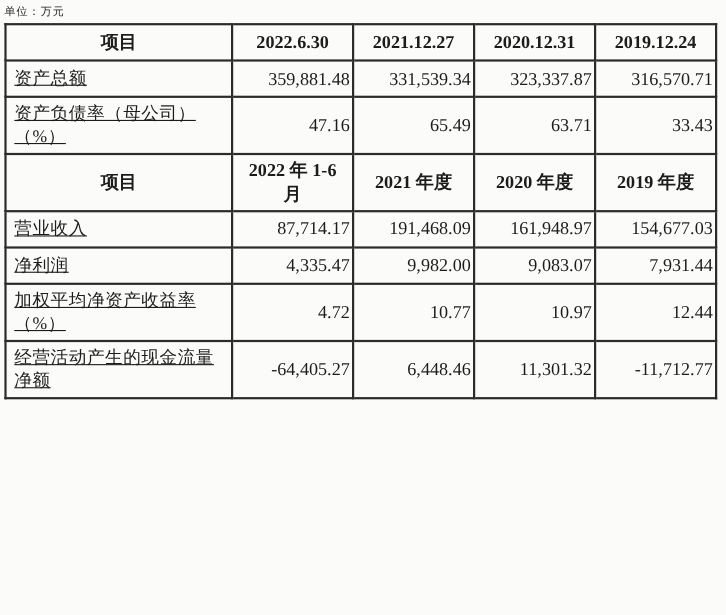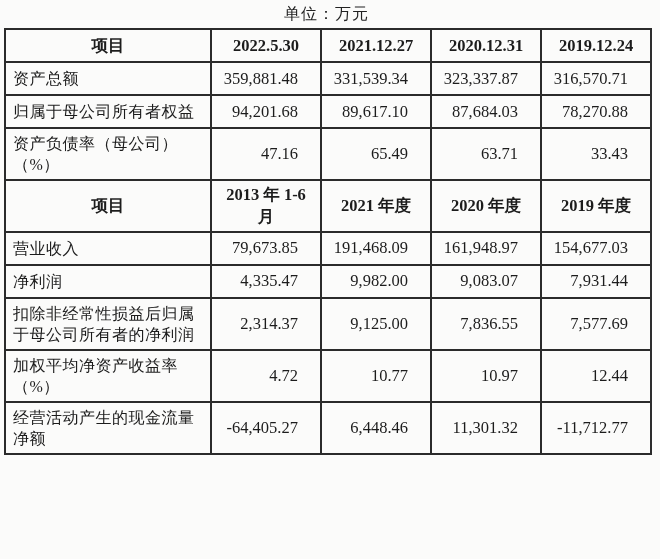--- a/index.html
+++ b/index.html
@@ -8,22 +8,22 @@
     background: #fbfbfa;
     overflow: hidden;
     font-family: "Liberation Serif", "DejaVu Serif", serif;
     color: #1c1c1c;
   }
   .page {
     width: 660px; height: 559px;
     padding: 4px 9px 0 4px;
   }
   .unit-label {
-    text-align: center;
-    font-size: 16px;
+    text-align: left;
+    font-size: 10px;
     letter-spacing: 1px;
     padding-right: 2px;
     margin-bottom: 3px;
     color: #222;
   }
   table.fin {
     width: 647px;
     border-collapse: collapse;
     table-layout: fixed;
   }
@@ -39,24 +39,25 @@
     height: 33px;
     padding: 3px 4px;
     font-size: 16.5px;
     border-radius: 14px;
   }
   table.fin td { height: 33px; }
   table.fin td.label {
     text-align: left;
     padding: 4px 4px 4px 7px;
     letter-spacing: 0.5px;
+    text-decoration: underline;
   }
   table.fin td.num {
     text-align: right;
-    padding: 4px 22px 4px 4px;
+    padding: 4px 2px 4px 4px;
     font-size: 16.5px;
   }
   col.c-item { width: 206px; }
   col.c-val  { width: 110px; }
 </style>
 </head>
 <body>
 
 <div class="page">
   <div class="unit-label">单位：万元</div>
@@ -65,73 +66,59 @@
     <colgroup>
       <col class="c-item">
       <col class="c-val">
       <col class="c-val">
       <col class="c-val">
       <col class="c-val">
     </colgroup>
     <tbody>
         <tr>
           <th>项目</th>
-          <th>2022.5.30</th>
+          <th>2022.6.30</th>
           <th>2021.12.27</th>
           <th>2020.12.31</th>
           <th>2019.12.24</th>
         </tr>
         <tr>
           <td class="label">资产总额</td>
           <td class="num">359,881.48</td>
           <td class="num">331,539.34</td>
           <td class="num">323,337.87</td>
           <td class="num">316,570.71</td>
         </tr>
         <tr>
-          <td class="label">归属于母公司所有者权益</td>
-          <td class="num">94,201.68</td>
-          <td class="num">89,617.10</td>
-          <td class="num">87,684.03</td>
-          <td class="num">78,270.88</td>
-        </tr>
-        <tr>
           <td class="label">资产负债率（母公司）（%）</td>
           <td class="num">47.16</td>
           <td class="num">65.49</td>
           <td class="num">63.71</td>
           <td class="num">33.43</td>
         </tr>
         <tr>
           <th>项目</th>
-          <th>2013 年 1-6 月</th>
+          <th>2022 年 1-6 月</th>
           <th>2021 年度</th>
           <th>2020 年度</th>
           <th>2019 年度</th>
         </tr>
         <tr>
           <td class="label">营业收入</td>
-          <td class="num">79,673.85</td>
+          <td class="num">87,714.17</td>
           <td class="num">191,468.09</td>
           <td class="num">161,948.97</td>
           <td class="num">154,677.03</td>
         </tr>
         <tr>
           <td class="label">净利润</td>
           <td class="num">4,335.47</td>
           <td class="num">9,982.00</td>
           <td class="num">9,083.07</td>
           <td class="num">7,931.44</td>
-        </tr>
-        <tr>
-          <td class="label">扣除非经常性损益后归属于母公司所有者的净利润</td>
-          <td class="num">2,314.37</td>
-          <td class="num">9,125.00</td>
-          <td class="num">7,836.55</td>
-          <td class="num">7,577.69</td>
         </tr>
         <tr>
           <td class="label">加权平均净资产收益率（%）</td>
           <td class="num">4.72</td>
           <td class="num">10.77</td>
           <td class="num">10.97</td>
           <td class="num">12.44</td>
         </tr>
         <tr>
           <td class="label">经营活动产生的现金流量净额</td>

